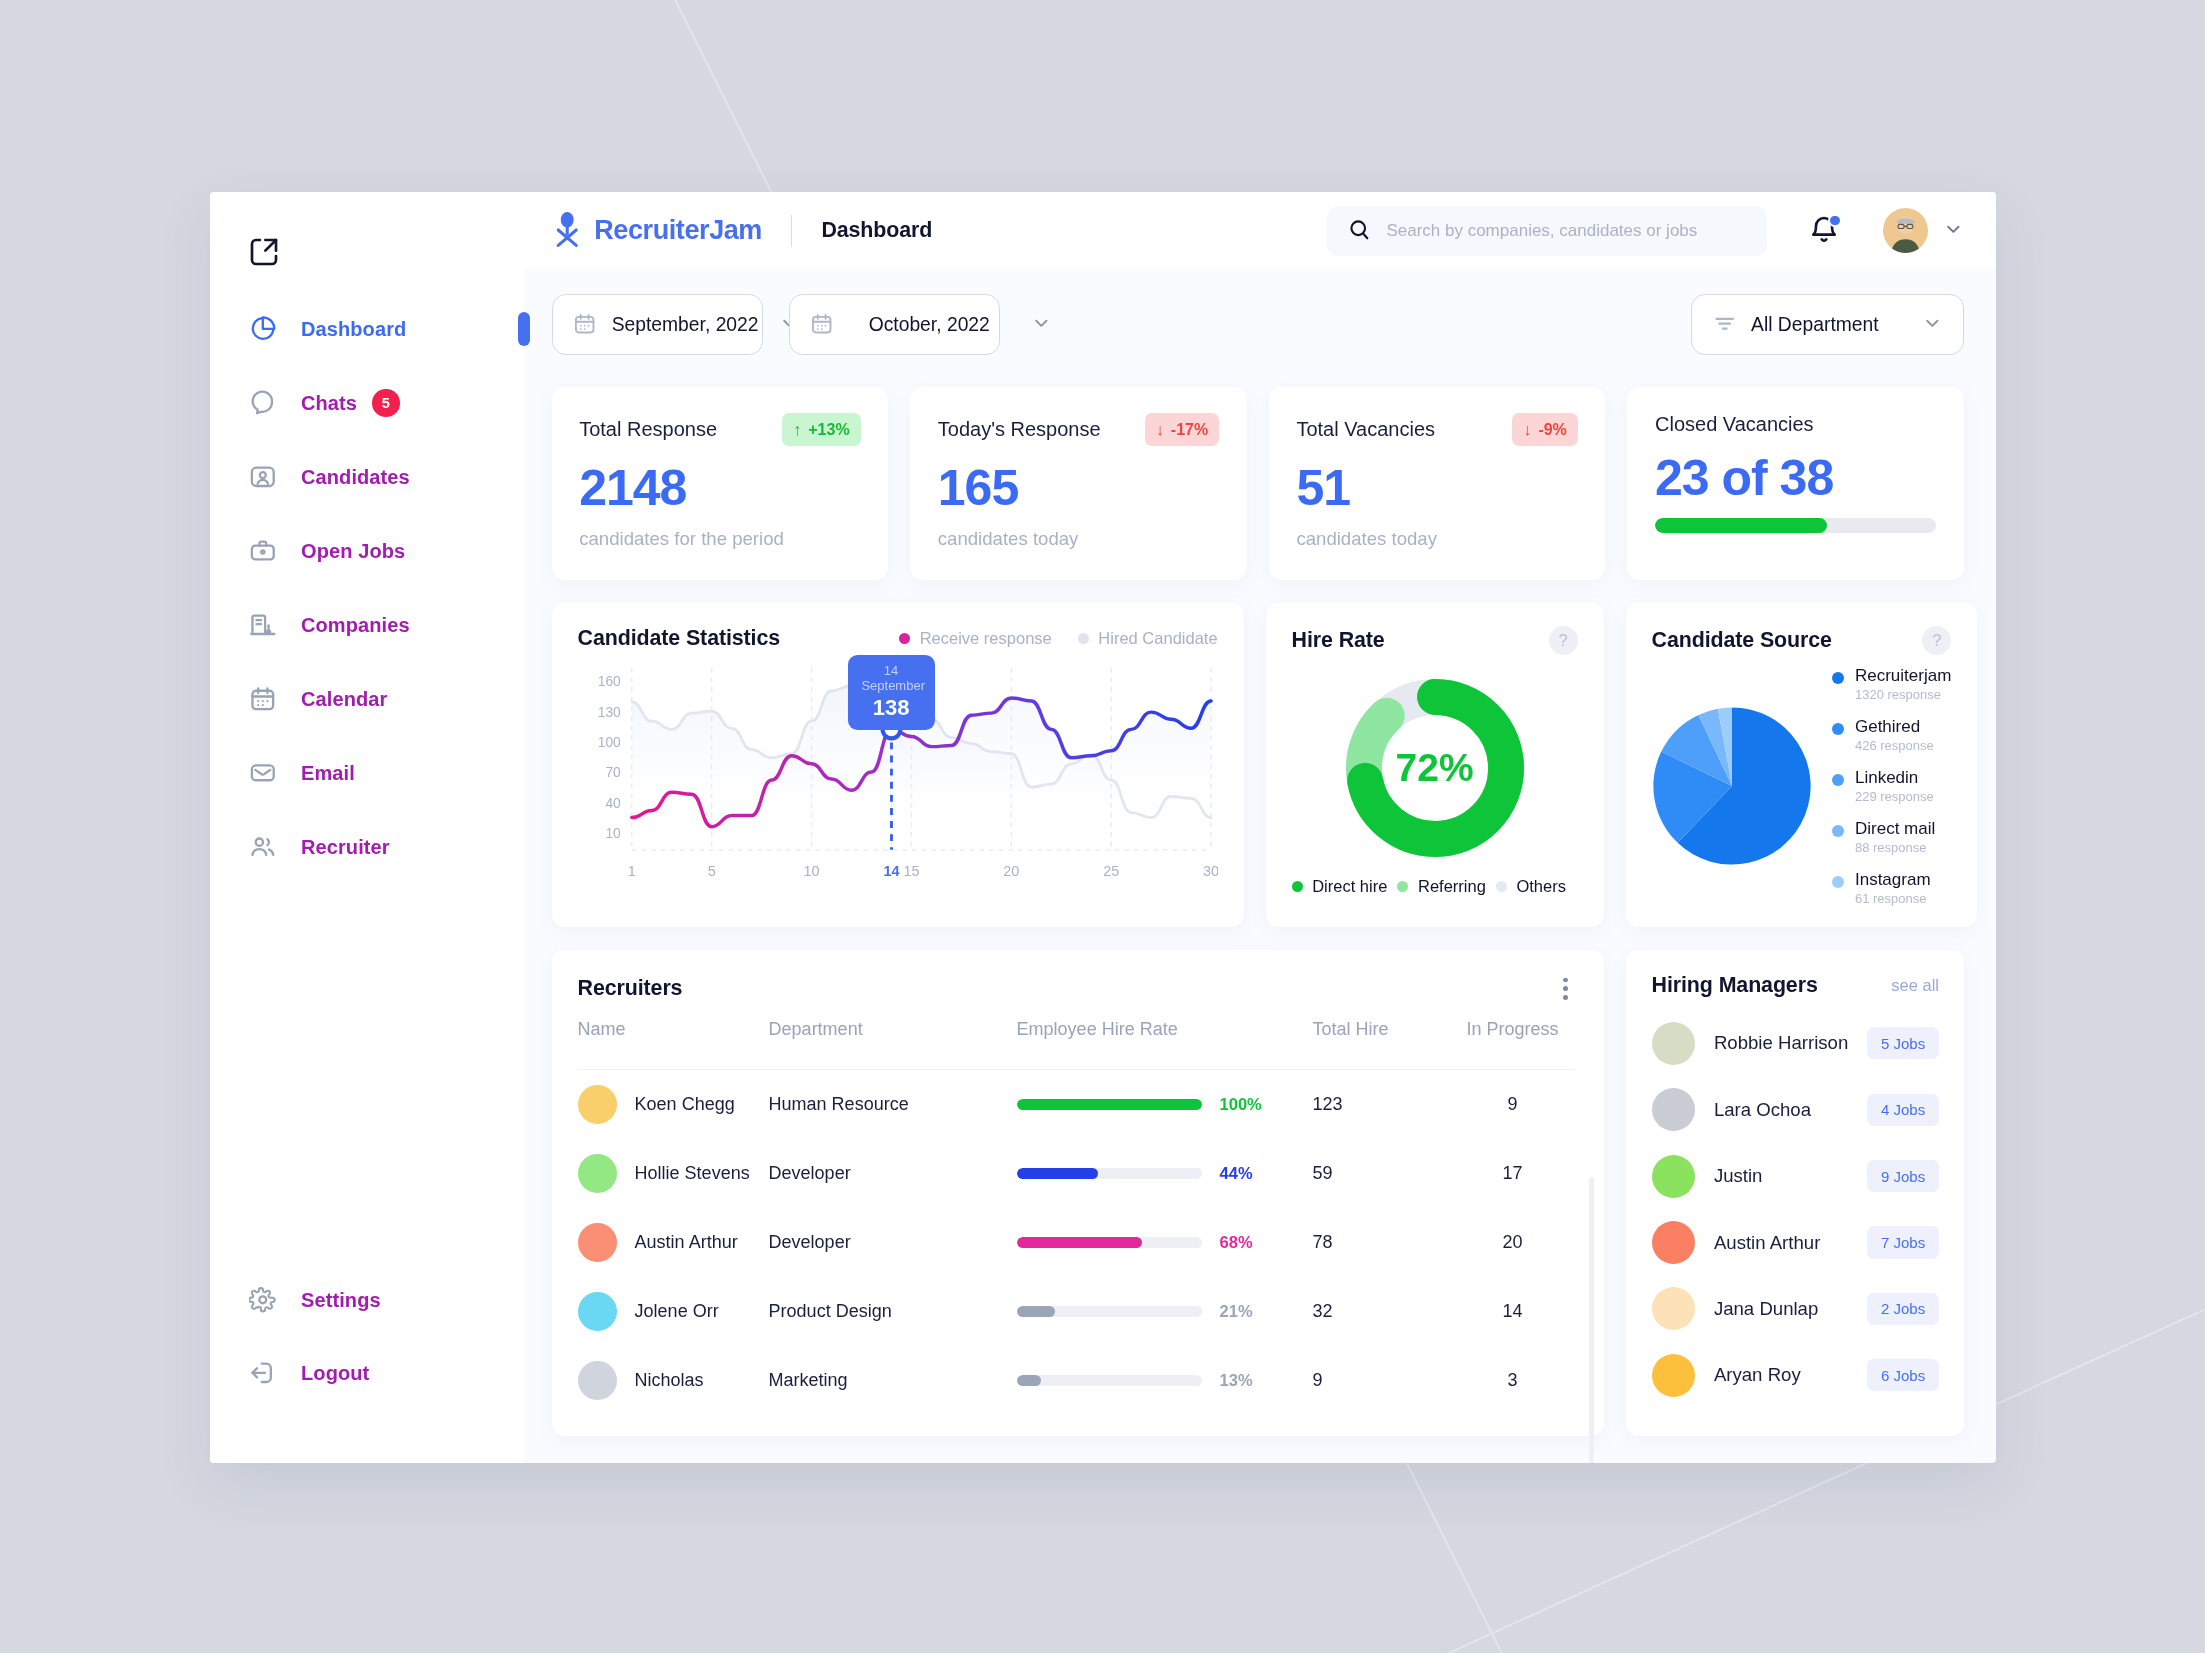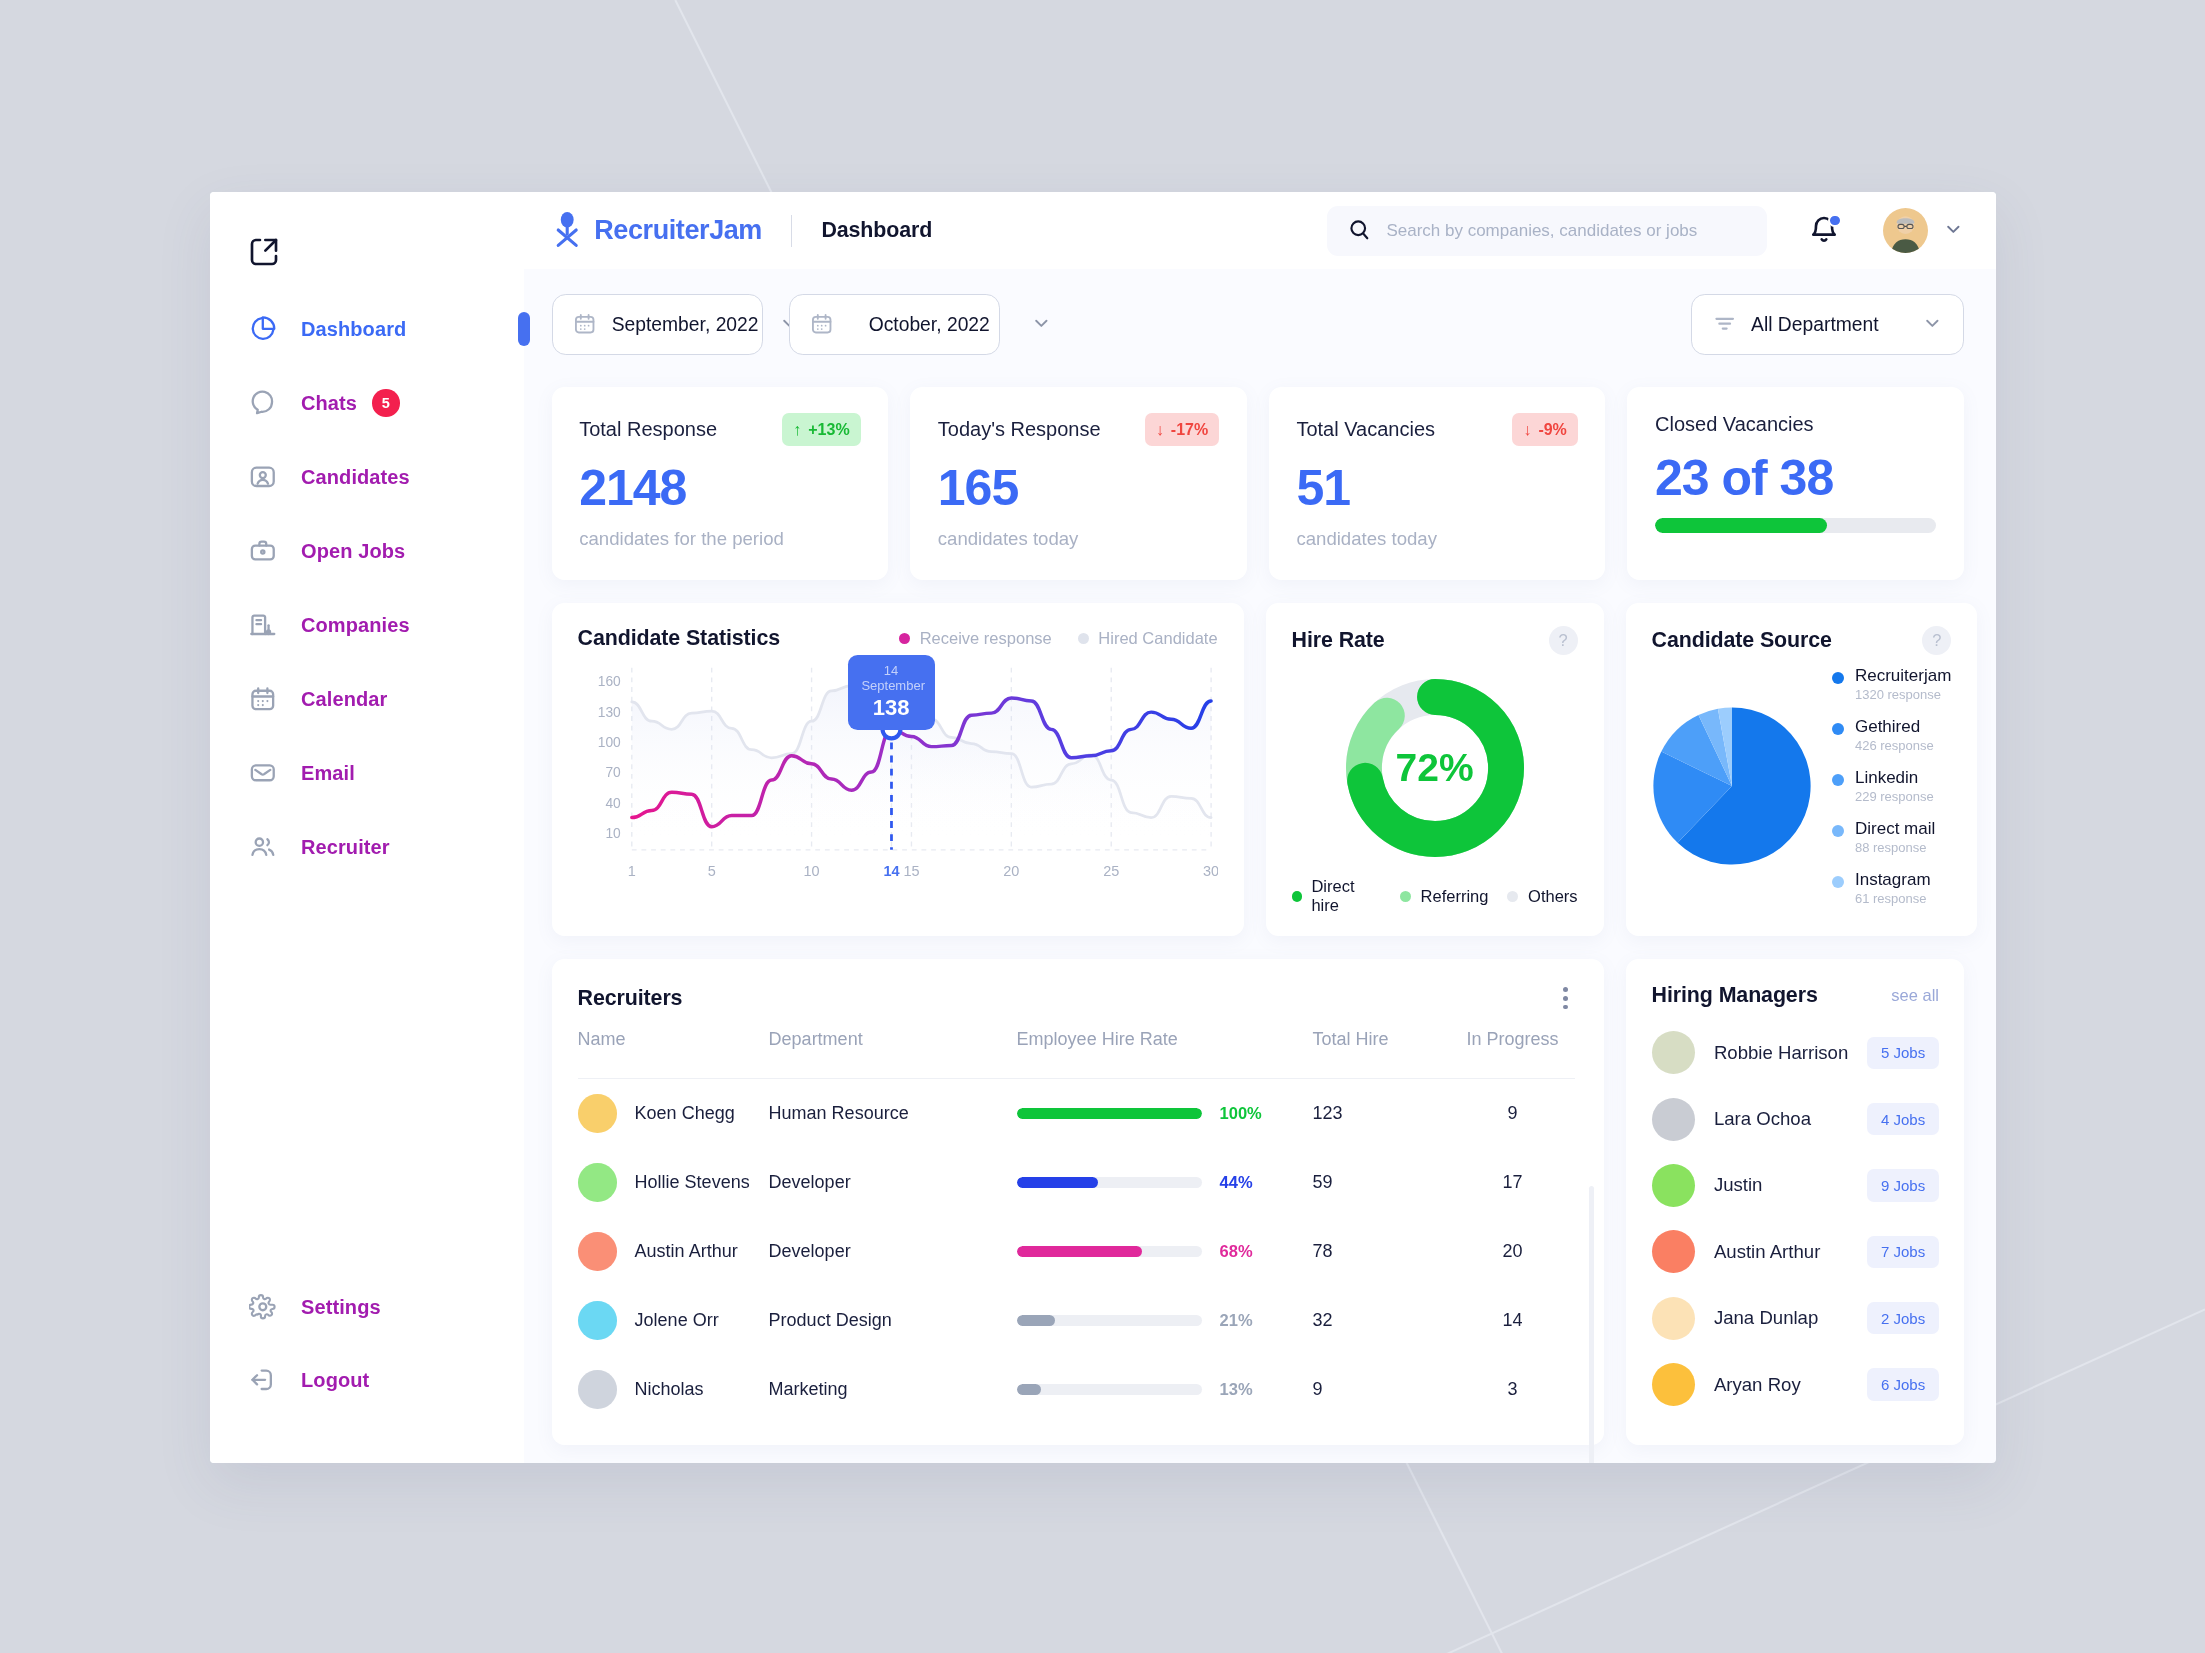--- a/index.html
+++ b/index.html
@@ -29,21 +29,21 @@
   .nav-item.active .nlabel{ color:#3b6af5; }
   .nav-item.active .active-pill{
     position:absolute; right:-6.2px; top:2.8px; width:12.4px; height:34px;
     background:#4670f0; border-radius:6.2px;
   }
   .badge-chats{
     margin-left:15px; background:#f3204e; color:#fff; font-size:14.5px; font-weight:700;
     min-width:27.6px;height:27.6px; border-radius:13.8px; display:flex;align-items:center;justify-content:center;
     padding:0 7.6px;
   }
-  .nav-bottom{ position:absolute; left:0; bottom:63px; width:100%; }
+  .nav-bottom{ position:absolute; left:0; bottom:70px; width:100%; }
   .nav-bottom .nav-item{ margin-bottom:33px; }
   .nav-bottom .nav-item:last-child{ margin-bottom:0; }
 
   
   .main{ flex:1; display:flex; flex-direction:column; min-width:0; }
   .topbar{
     height:77px; background:#fff; display:flex; align-items:center;
     padding:0 32px 0 27.6px; flex-shrink:0;
   }
   .brand{ display:flex; align-items:center; }
@@ -106,21 +106,21 @@
   .lg .dot{ width:11px;height:11px;border-radius:5.5px;margin-right:9.6px; }
   .help{ margin-left:auto; width:29px;height:29px;border-radius:14.5px;background:#eef0f6;color:#b9c0d0;
         display:flex;align-items:center;justify-content:center;font-size:16.5px;cursor:pointer;}
 
   .p-stats{ width:692px; flex-shrink:0; }
   .p-hire{ width:338px; flex-shrink:0; }
   .p-source{ flex:1; }
 
   .donut-wrap{ display:flex;align-items:center;justify-content:center;margin:12.4px 0 9.6px;}
   .donut-center{ position:absolute; font-size:39px; font-weight:700; color:#0ec53a; }
-  .hire-legend{ display:flex; gap:19px; margin-top:4.1px;}
+  .hire-legend{ display:flex; gap:10px; margin-top:4.1px;}
   .hire-legend .lg{ color:#11152e; font-size:16.5px;}
 
   .source-body{ display:flex; align-items:center; margin-top:11px; }
   .src-legend{ margin-left:20.7px; }
   .src-item{ display:flex; margin-bottom:15px; }
   .src-item:last-child{ margin-bottom:0; }
   .src-dot{ width:11.7px;height:11.7px;border-radius:6.2px;margin-top:6.2px;margin-right:11px;flex-shrink:0;}
   .src-name{ font-size:17px; color:#11152e; line-height:1.15;}
   .src-count{ font-size:13px; color:#b4bbcb; margin-top:1.4px;}
 

